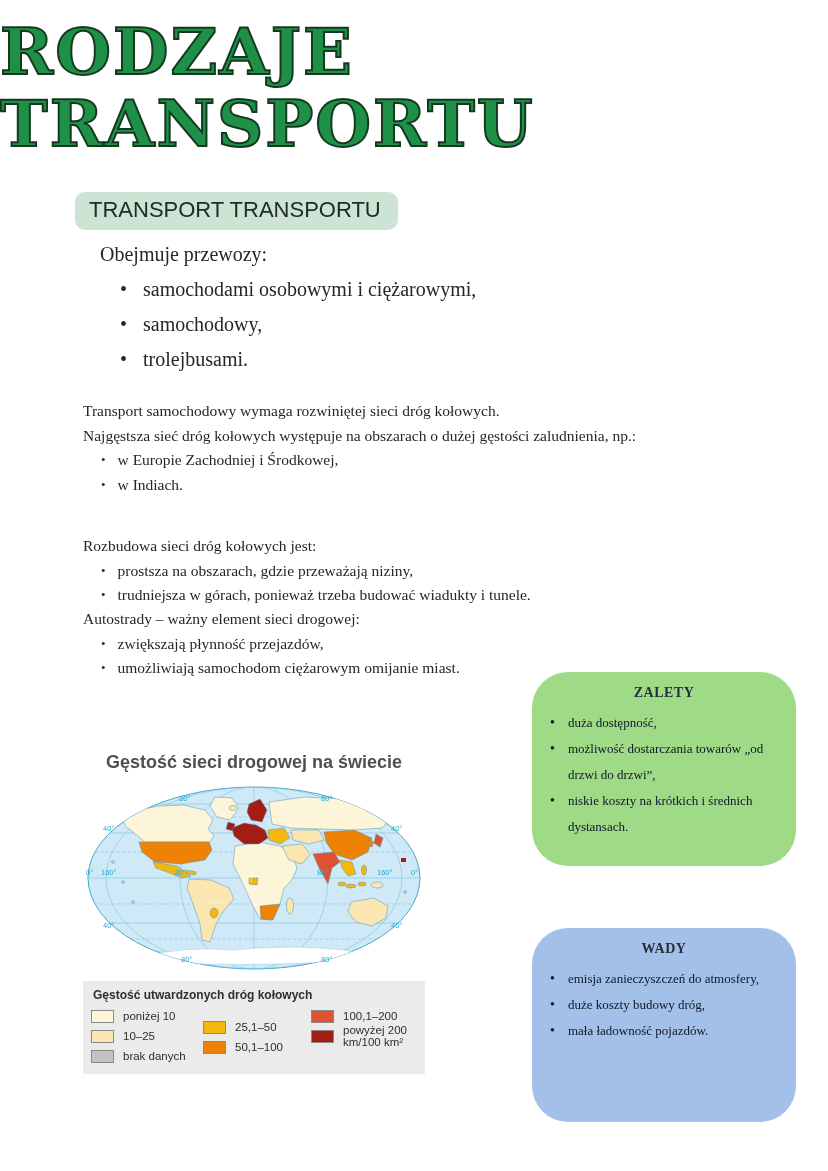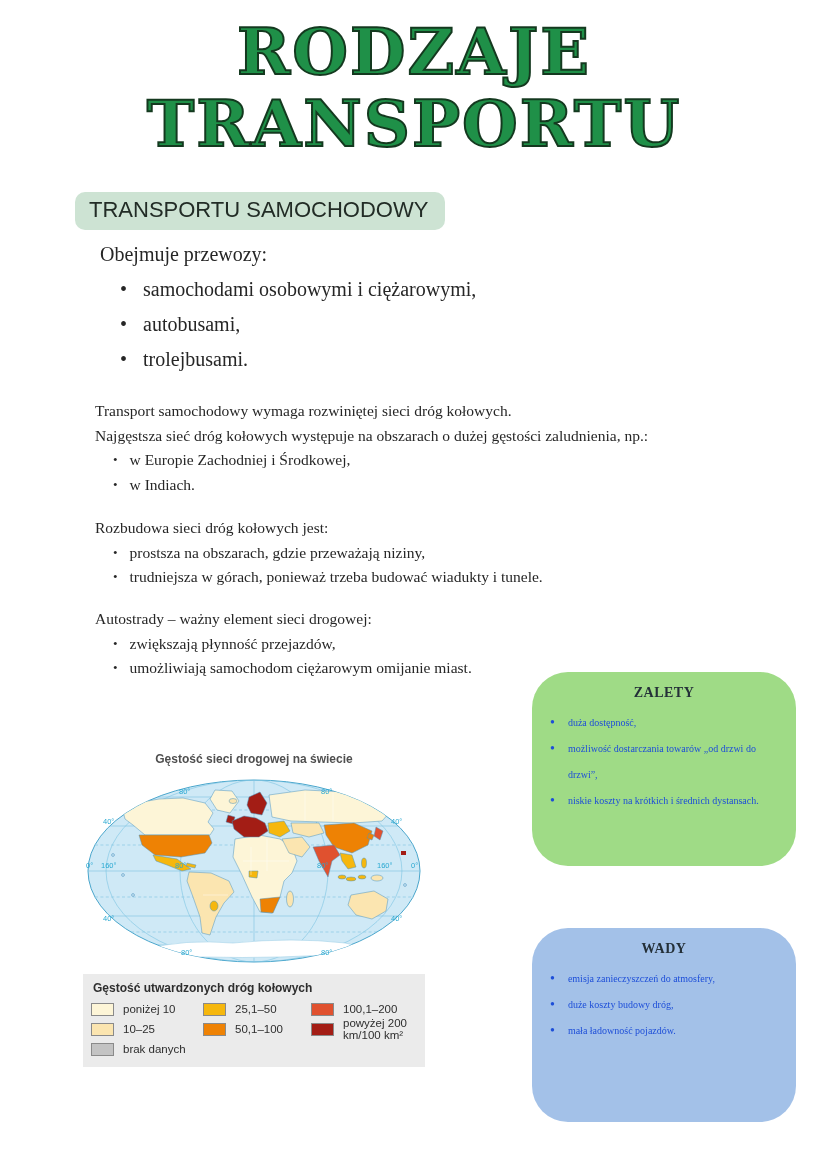--- a/index.html
+++ b/index.html
@@ -6,104 +6,104 @@
   html,body { background:#fff; }
   .page {
     position:relative; width:828px; height:1171px; margin:0 auto;
     background:#ffffff; overflow:hidden;
     font-family:"Liberation Serif", serif; color:#2b2b2b;
   }
 
   
   .main-title {
     position:absolute; top:16px; left:0; width:100%;
-    text-align:center; font-family:"DejaVu Serif", serif;
+    text-align:left; font-family:"DejaVu Serif", serif;
     font-weight:bold; font-size:64px; line-height:72px; letter-spacing:2px;
     color:#1f9048; -webkit-text-stroke:2px #14391f;
   }
 
   
   .badge {
     position:absolute; top:192px; left:75px;
     background:#cde3d3; border-radius:10px; padding:5px 17px 7px 14px;
     font-family:"Liberation Sans", sans-serif; font-size:22px; color:#222c26;
   }
 
   
   .intro { position:absolute; top:243px; left:100px; font-size:20px; color:#262626; }
   .intro-head { margin-bottom:12px; }
   .intro .li { display:flex; margin:0 0 13px 20px; line-height:22px; }
   .intro .li::before { content:"•"; margin-right:16px; font-size:20px; }
 
   
-  .para { position:absolute; left:83px; width:620px; font-size:15.5px; line-height:24.5px; color:#262626;margin-left:12px; }
-  .p1 { top:399px; } .p2 { top:516px; } .p3 { top:607px; }
+  .para { position:absolute; left:83px; width:620px; font-size:15.5px; line-height:24.5px; color:#262626; }
+  .p1 { top:399px; } .p2 { top:534px; } .p3 { top:607px; }
   .para .li { display:flex; padding-left:18px; }
   .para .li::before { content:"•"; margin-right:12px; font-size:13px; }
 
   
   .map-fig { position:absolute; left:83px; top:752px; width:342px; }
   .map-title {
     text-align:center; font-family:"Liberation Sans", sans-serif;
-    font-weight:bold; font-size:12px; color:#4f4f4f; margin-bottom:9px;
+    font-weight:bold; font-size:18px; color:#4f4f4f; margin-bottom:9px;
   }
   .map-svg { display:block; }
   .coast { stroke:#4f94bf; stroke-width:0.5; }
   .grid  { stroke:#7cc4e2; stroke-width:0.6; fill:none; }
   .grid-d{ stroke:#7cc4e2; stroke-width:0.6; fill:none; stroke-dasharray:3 2.4; }
   .gl    { font-family:"Liberation Sans", sans-serif; font-size:7.5px; fill:#2aa9d2; }
   .lc0{fill:#fdf5d7;} .lc1{fill:#fbe5b0;} .lc2{fill:#f6b70d;}
   .lc3{fill:#ee8204;} .lc4{fill:#e0512f;} .lc5{fill:#a31d15;}
   .lcw{fill:#ffffff;} .bor{stroke:#ffffff; stroke-width:0.5; fill:none; opacity:.85;}
   .isl{stroke:#4f94bf; stroke-width:0.6; fill:#d8ecbF00; fill:none;}
 
   .legend {
     margin-top:7px; background:#ebebeb; padding:7px 1px 8px 8px;
     font-family:"Liberation Sans", sans-serif; font-size:11.5px; color:#2e2e2e;
   }
   .legend-title { font-weight:bold; font-size:12px; margin:0 0 4px 2px; }
   .legend-cols { display:flex;justify-content:center; }
-  .lcol1 { width:112px; } .lcol2 { width:108px; } .lcol3 { flex:1; }
+  .lcol1 { width:112px; } .lcol2 { width:108px;margin-top:11px; } .lcol3 { flex:1; }
   .lrow { display:flex; align-items:center; height:20px; }
   .lrow svg { margin-right:9px; flex:none; }
 
   
   .sidebox {
     position:absolute; left:532px; width:264px; height:194px;
     border-radius:36px; padding:13px 16px 0 16px;
   }
   .box-adv { top:672px; background:#9fdb86; }
   .box-dis { top:928px; background:#a3c1e8; }
   .box-title {
     text-align:center; font-weight:bold; font-size:14px;
     letter-spacing:0.5px; color:#243038; margin-bottom:9px;
   }
-  .sidebox .li { display:flex; font-size:10px; line-height:26px; color:#1d4ed8; padding-left:2px; }
+  .sidebox .li { display:flex; font-size:13px; line-height:26px; color:#0f172a; padding-left:2px; }
   .sidebox .li::before { content:"•"; margin-right:13px; font-size:14px; }
   .sidebox .li .t { display:block; }
 </style>
 </head>
 <body>
 
 <div class="page">
 
   <h1 class="main-title">
     <div>RODZAJE</div>
     <div>TRANSPORTU</div>
   </h1>
 
-  <div class="badge">TRANSPORTU SAMOCHODOWY</div>
+  <div class="badge">TRANSPORT TRANSPORTU</div>
 
   <div class="intro">
     <div class="intro-head">Obejmuje przewozy:</div>
     <div class="li">
         <span class="t">samochodami osobowymi i ciężarowymi,</span>
       </div>
     <div class="li">
-        <span class="t">autobusami,</span>
+        <span class="t">samochodowy,</span>
       </div>
     <div class="li">
         <span class="t">trolejbusami.</span>
       </div>
   </div>
 
   <div class="para p1">
     <div>Transport samochodowy wymaga rozwiniętej sieci dróg kołowych.</div>
     <div>Najgęstsza sieć dróg kołowych występuje na obszarach o dużej gęstości zaludnienia, np.:</div>
     <div class="li">

